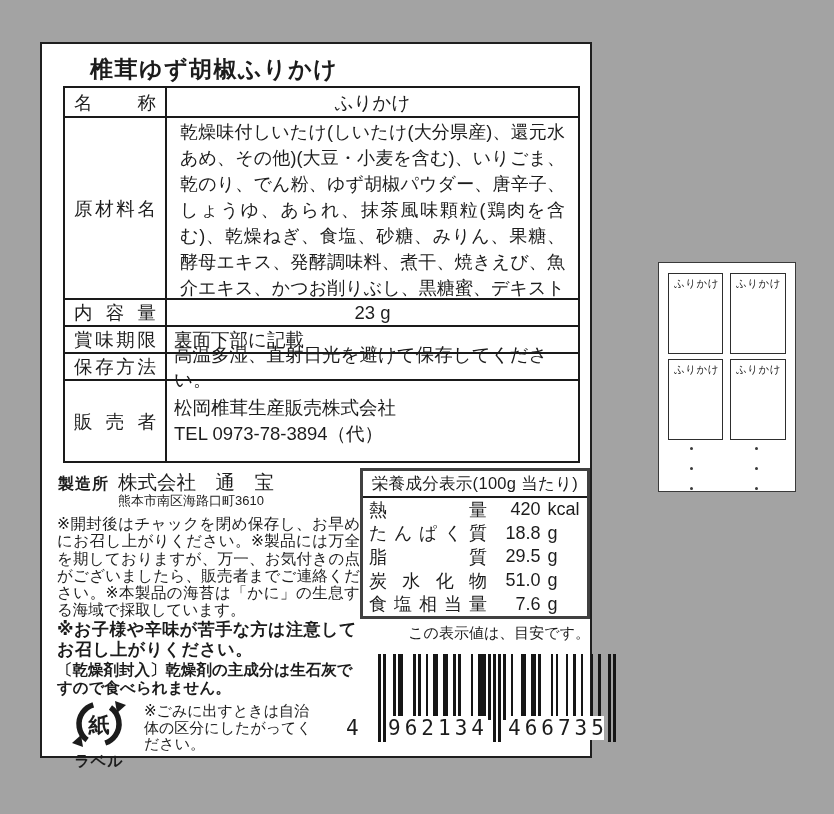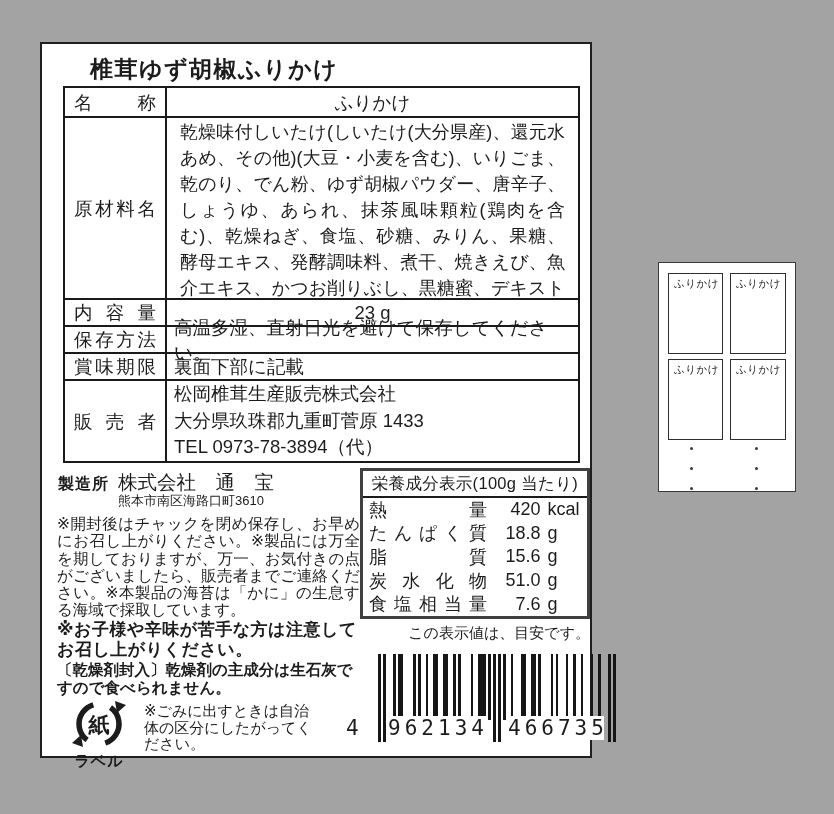--- a/index.html
+++ b/index.html
@@ -108,38 +108,37 @@
           </div>
       </div>
       <div class="trow h27">
         <div class="tlabel">
             <span>内容量</span>
           </div>
         <div class="tvalue center">23 g</div>
       </div>
       <div class="trow h27">
         <div class="tlabel">
+            <span>賞味期限</span>
+          </div>
+        <div class="tvalue">裏面下部に記載</div>
+      </div>
+      <div class="trow h27">
+        <div class="tlabel">
             <span>保存方法</span>
           </div>
         <div class="tvalue">高温多湿、直射日光を避けて保存してください。</div>
-      </div>
-      <div class="trow h27">
-        <div class="tlabel">
-            <span>賞味期限</span>
-          </div>
-        <div class="tvalue">裏面下部に記載</div>
       </div>
       <div class="trow h82">
         <div class="tlabel">
             <span>販売者</span>
           </div>
         <div class="tvalue">
           <div class="seller-lines">
             <div>松岡椎茸生産販売株式会社</div>
-            <div>大分県玖珠郡九重町菅原 1433</div>
             <div>TEL 0973-78-3894（代）</div>
           </div>
         </div>
       </div>
     </div>
 
     <div class="maker-line">
       <span class="maker-label">製造所</span>
       <span class="maker-name">株式会社　通　宝</span>
     </div>
@@ -169,21 +168,21 @@
         <span class="nvalue">420</span>
         <span class="nunit">kcal</span>
       </div>
       <div class="nrow">
         <span class="nlabel">たんぱく質</span>
         <span class="nvalue">18.8</span>
         <span class="nunit">g</span>
       </div>
       <div class="nrow">
         <span class="nlabel">脂質</span>
-        <span class="nvalue">15.6</span>
+        <span class="nvalue">29.5</span>
         <span class="nunit">g</span>
       </div>
       <div class="nrow">
         <span class="nlabel">炭水化物</span>
         <span class="nvalue">51.0</span>
         <span class="nunit">g</span>
       </div>
       <div class="nrow">
         <span class="nlabel">食塩相当量</span>
         <span class="nvalue">7.6</span>

